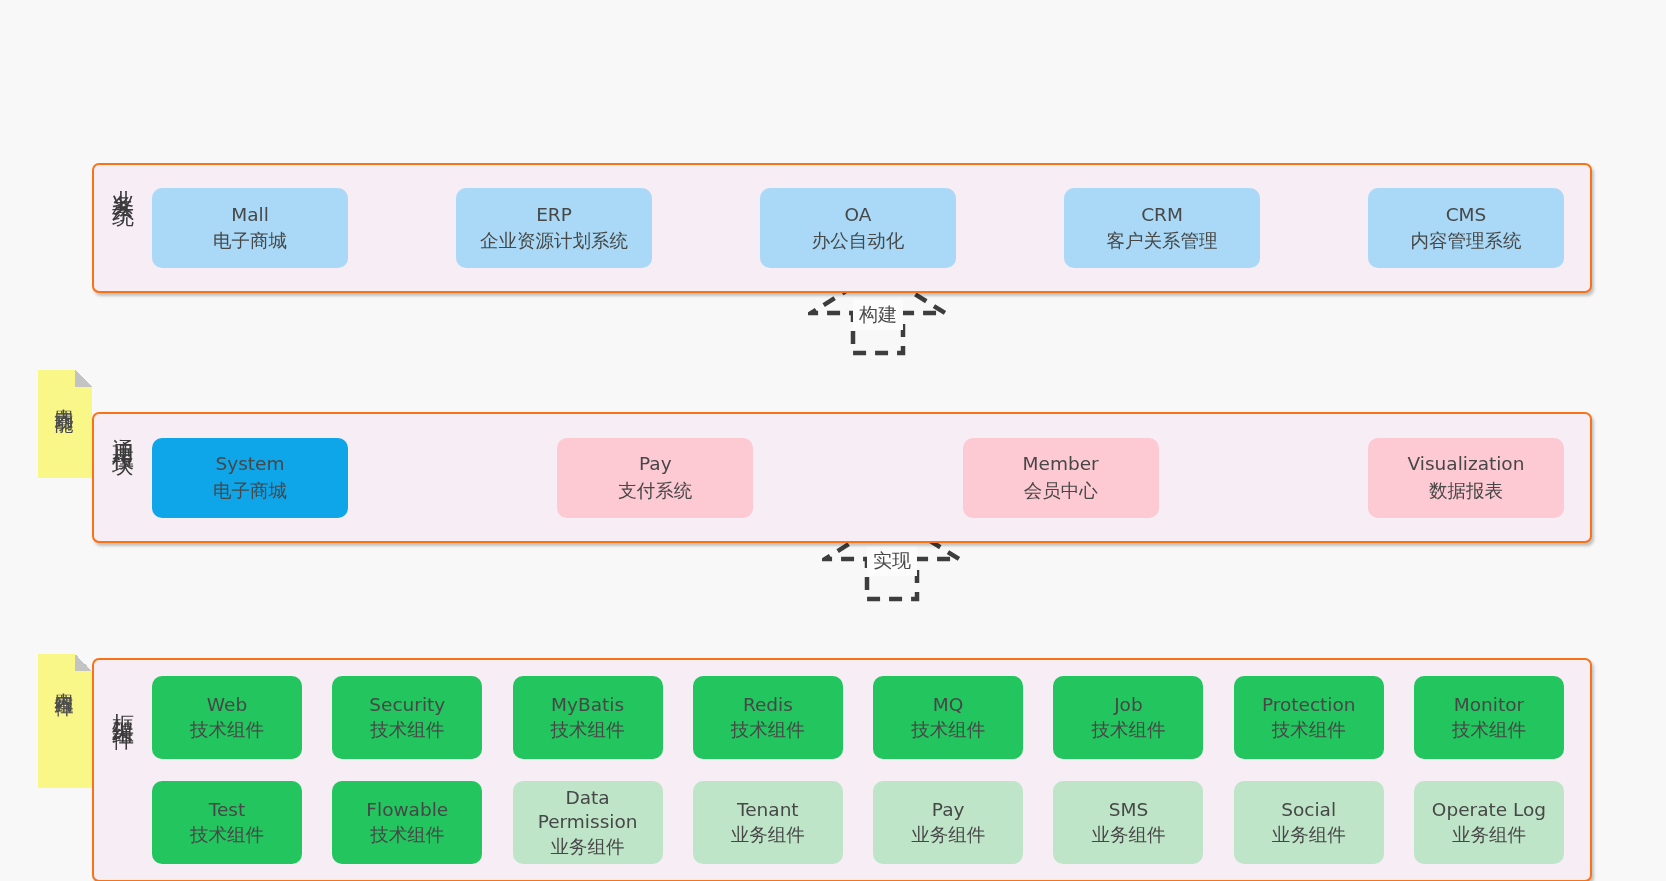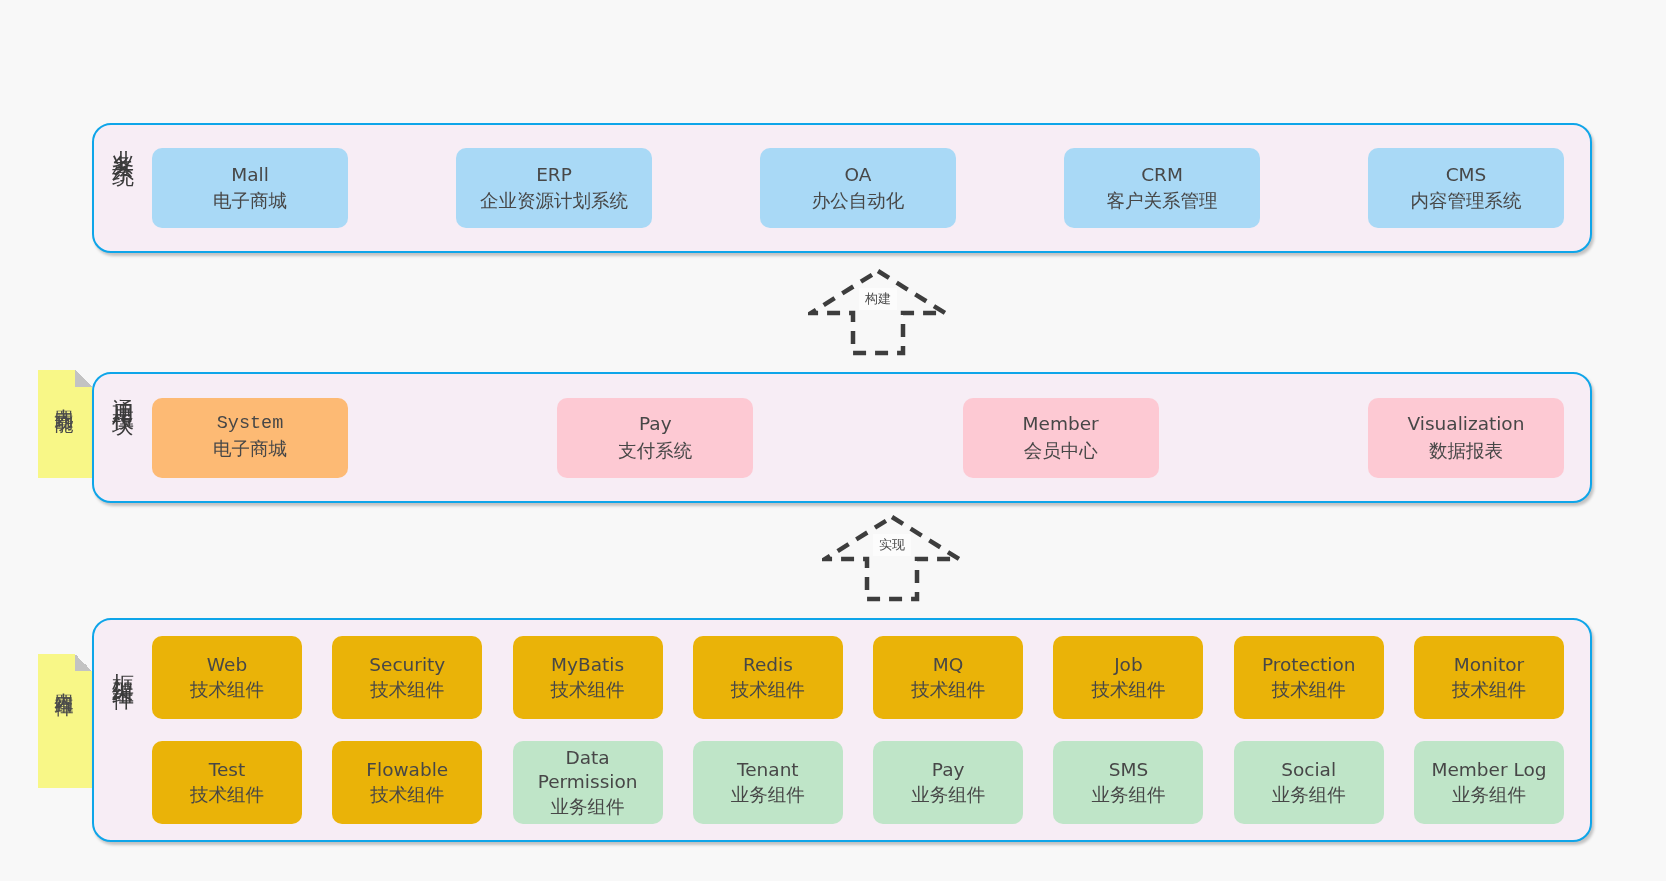--- a/index.html
+++ b/index.html
@@ -2,23 +2,23 @@
 <html><head>
 <meta charset="utf-8">
 <style>
   html,body{margin:0;padding:0;}
   body{
     width:1666px;height:881px;background:#f8f8f8;position:relative;overflow:hidden;
     font-family:"DejaVu Sans","Liberation Sans",sans-serif;
   }
   
   .section{
-    position:absolute;background:#f7edf5;border:2px solid #0ea5e9;border-radius:19px;
+    position:absolute;background:#f7edf5;border:2px solid #f97316;border-radius:7px;
     box-shadow:2px 3px 3px rgba(0,0,0,0.22);
-    display:flex;box-sizing:border-box;padding:0 26px 0 14px;z-index:2;
+    display:flex;box-sizing:border-box;padding:0 26px 0 14px;z-index:2;margin-top:40px;
   }
   #sec-business{left:92px;top:123px;width:1500px;height:130px;}
   #sec-modules{left:92px;top:372px;width:1500px;height:131px;}
   #sec-components{left:92px;top:618px;width:1500px;height:224px;}
 
   .vlabel{
     writing-mode:vertical-rl;text-orientation:upright;
     font-size:22px;color:#3a3a3a;letter-spacing:5px;line-height:30px;
     width:30px;padding-top:7px;flex:none;
   }
@@ -30,23 +30,23 @@
 
   
   .box{
     display:flex;flex-direction:column;align-items:center;justify-content:center;
     border-radius:10px;text-align:center;line-height:1.42;font-size:18.5px;color:#474747;
     box-sizing:border-box;padding:2px 4px;
   }
   .wide{width:196px;height:80px;}
   .small{width:150px;height:83px;line-height:1.32;}
   .blue{background:#a9d9f6;}
-  .red{background:#fdba74;font-family:Liberation Mono, monospace;}
+  .red{background:#0ea5e9;}
   .pink{background:#fdc9d3;}
-  .green{background:#eab308;}
+  .green{background:#22c55e;}
   .lgreen{background:#bfe5c8;}
 
   
   .sticky{
     position:absolute;width:54px;background:#f8f787;display:flex;justify-content:center;
     padding-top:23px;box-sizing:border-box;z-index:1;
   }
   #sticky-modules{left:38px;top:370px;height:108px;}
   #sticky-components{left:38px;top:654px;height:134px;}
   .sticky .vtext{
@@ -57,22 +57,22 @@
     position:absolute;top:0;right:0;width:17px;height:17px;
     background:linear-gradient(to bottom left,#f8f8f8 50%,#c3c3c3 50%);
   }
 
   
   .arrow{position:absolute;z-index:1;}
   #arrow-build{left:808px;top:268px;width:140px;height:88px;}
   #arrow-implement{left:822px;top:514px;width:140px;height:88px;}
   .arrow svg{display:block;}
   .arrow-label{
-    position:absolute;left:50%;top:20px;transform:translateX(-50%);
-    background:#fcfcfc;padding:2px 6px;font-size:13px;color:#4a4a4a;white-space:nowrap;
+    position:absolute;left:50%;top:32px;transform:translateX(-50%);
+    background:#fcfcfc;padding:2px 6px;font-size:19px;color:#4a4a4a;white-space:nowrap;
   }
 </style>
 </head>
 <body>
 
 <div class="section" id="sec-business">
   <div class="vlabel">业务系统</div>
   <div class="boxes-row">
     <div class="box wide blue">
       <span>Mall</span>
@@ -203,18 +203,18 @@
       </div>
       <div class="box small lgreen">
         <span>SMS</span>
         <span>业务组件</span>
       </div>
       <div class="box small lgreen">
         <span>Social</span>
         <span>业务组件</span>
       </div>
       <div class="box small lgreen">
-        <span>Member Log</span>
+        <span>Operate Log</span>
         <span>业务组件</span>
       </div>
     </div>
   </div>
 </div>
 
 </body></html>

